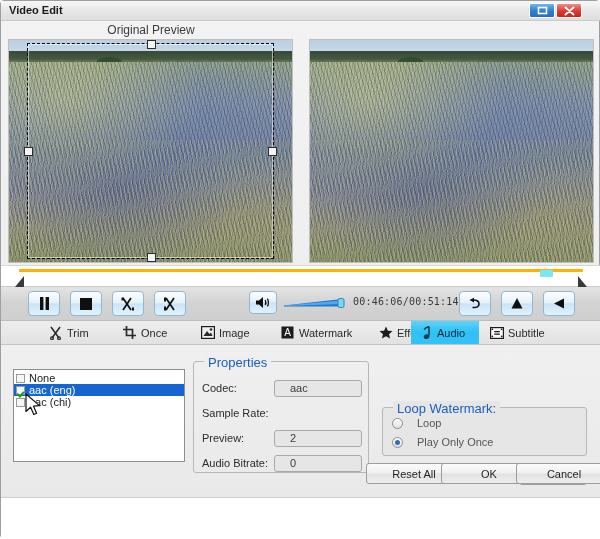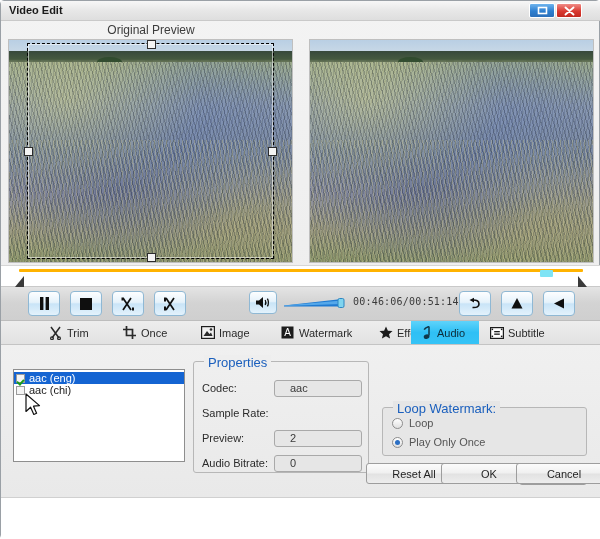--- a/index.html
+++ b/index.html
@@ -205,21 +205,21 @@
   .props{left:192px;top:16px;width:176px;height:112px;}
   .prow{position:absolute;left:8px;height:18px;display:flex;align-items:center;}
   .plabel{width:72px;font-size:11px;color:#2b2b2b;}
   .pfield{
     width:88px;height:17px;box-sizing:border-box;
     background:#e6e6e6;border:1px solid #a9a9a9;border-radius:3px;
     font-size:11px;color:#3a3a3a;line-height:15px;padding:0 15px;
     overflow:hidden;white-space:nowrap;
   }
   .loop{left:381px;top:62px;width:205px;height:49px;background:#e6e6e6;}
-  .lopt{position:absolute;left:9px;display:flex;align-items:center;gap:6px;font-size:11px;color:#555;}
+  .lopt{position:absolute;left:9px;display:flex;align-items:center;gap:14px;font-size:11px;color:#555;}
   .radio{
     width:11px;height:11px;border-radius:50%;
     background:linear-gradient(180deg,#ffffff 0%,#e0e0e0 100%);
     border:1px solid #8d8d8d;box-sizing:border-box;position:relative;
   }
   .radio.on:after{
     content:"";position:absolute;left:2px;top:2px;width:5px;height:5px;
     border-radius:50%;background:#2b6fc4;
   }
   .btn{
@@ -435,20 +435,24 @@
           <rect x="4.2" y="6.5" width="5.6" height="1.3" fill="#1c1c1c"></rect>
         </svg>
       </span>
       <span>Subtitle</span>
     </div>
   </div>
 
   <div class="panel">
 
     <div class="listbox">
+      <div class="lrow">
+        <span class="lchk"></span>
+        <span>None</span>
+      </div>
       <div class="lrow sel">
         <span class="lchk on"></span>
         <span>aac (eng)</span>
       </div>
       <div class="lrow">
         <span class="lchk"></span>
         <span>aac (chi)</span>
       </div>
     </div>
 

